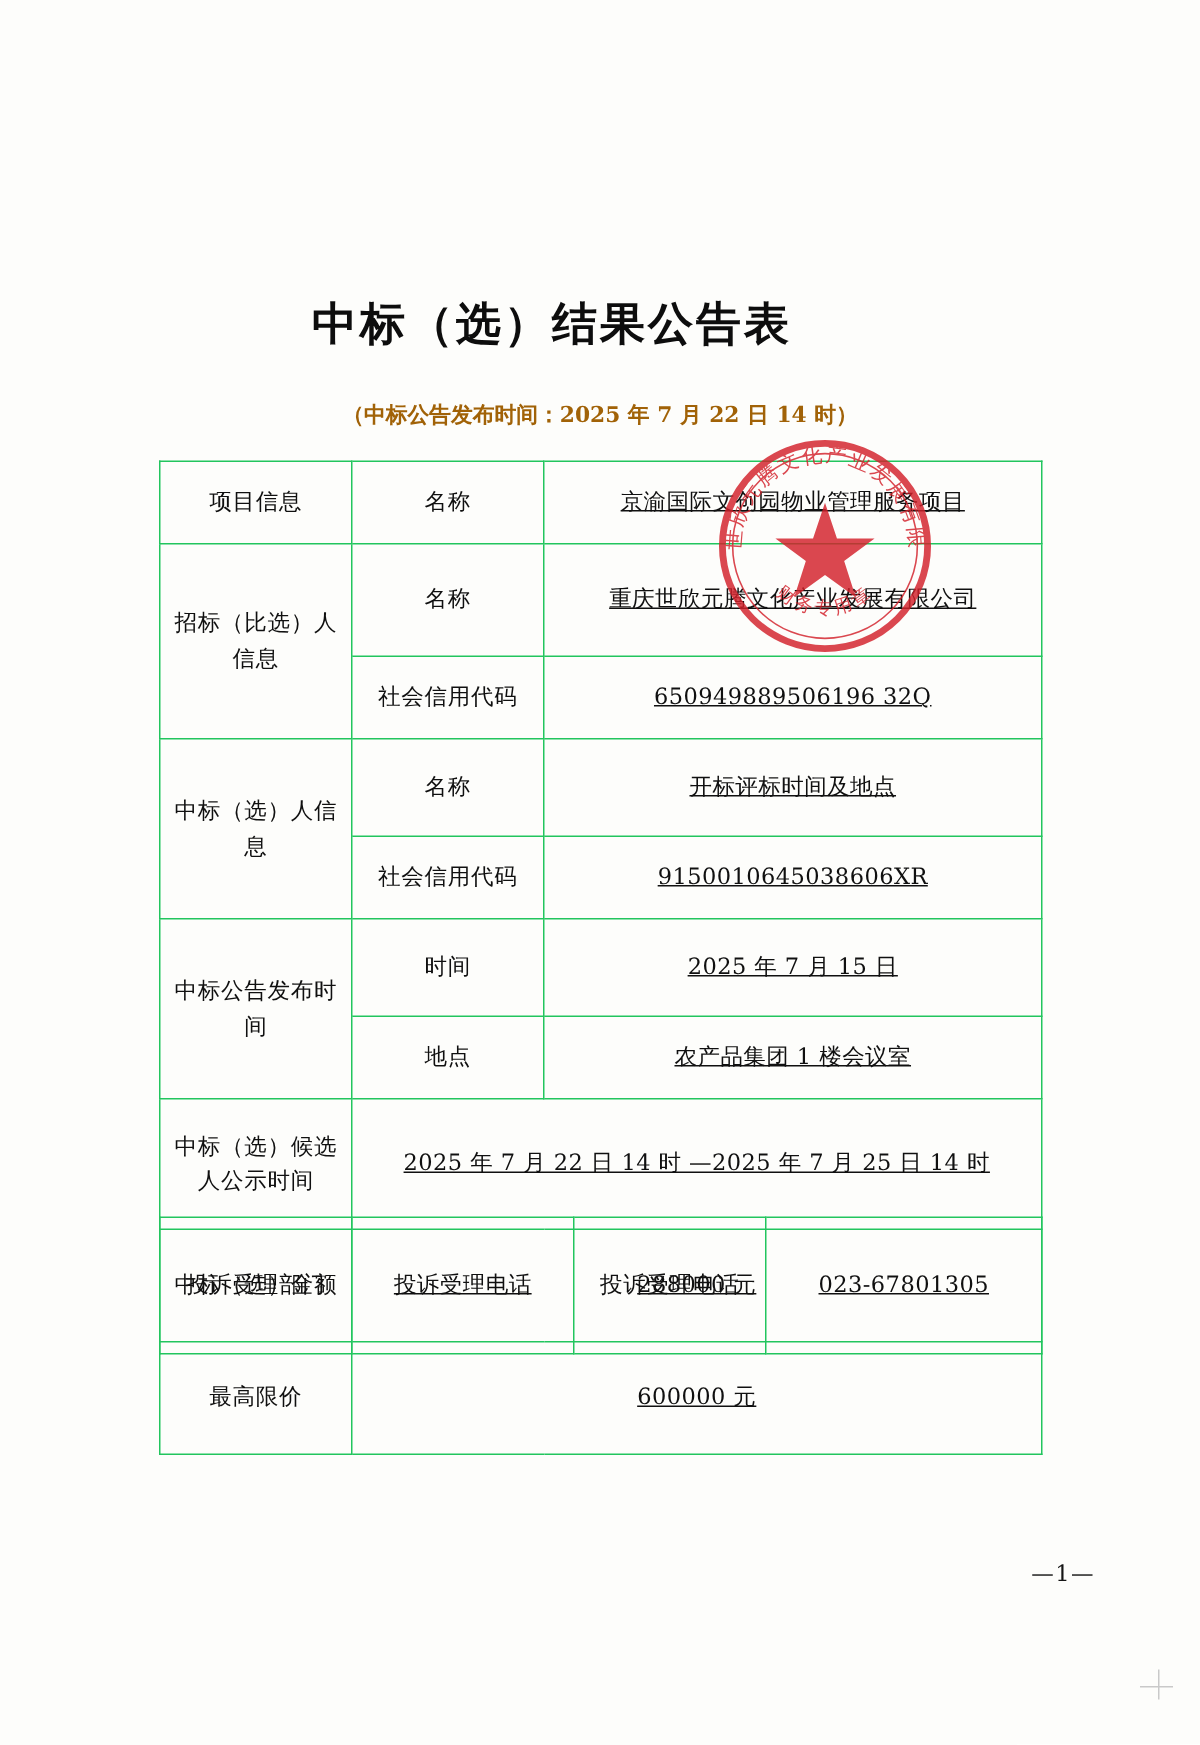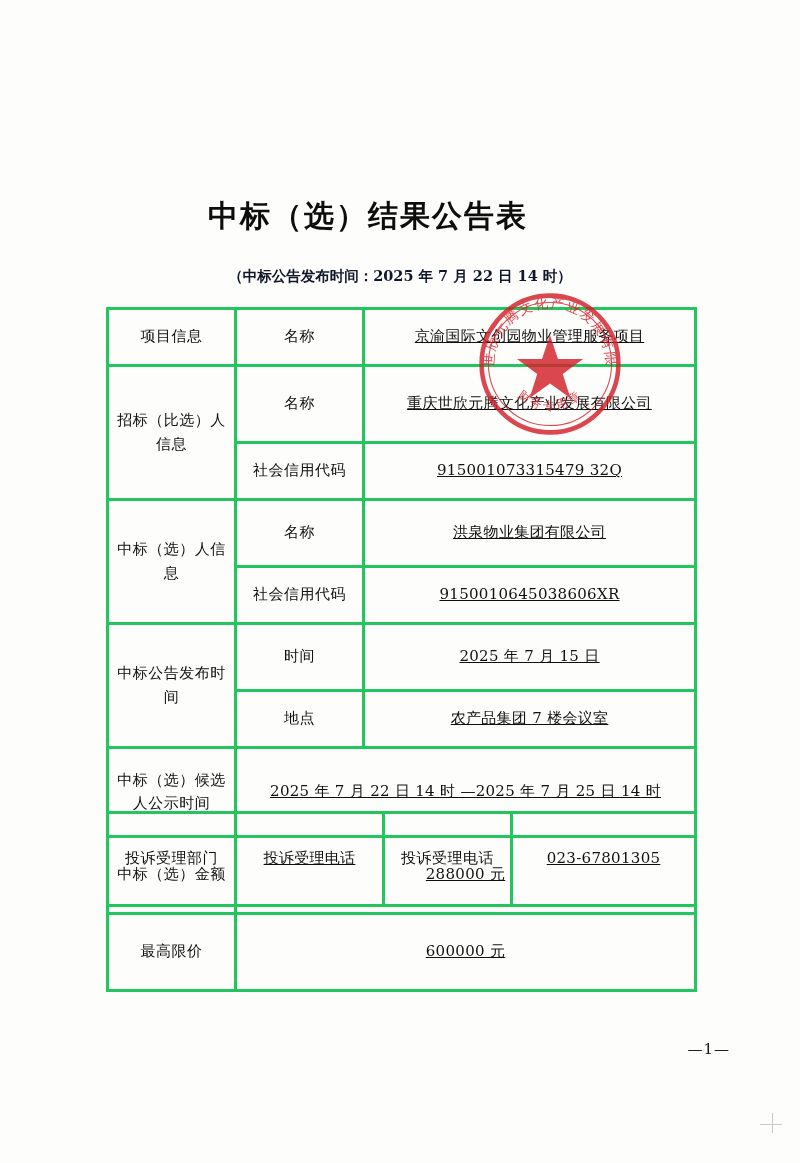--- a/index.html
+++ b/index.html
@@ -32,32 +32,32 @@
     color: #0d0d0d;
   }
   .doc-subtitle {
     position: absolute;
     top: 267px;
     left: 0;
     width: 800px;
     text-align: center;
     font-size: 14.5px;
     font-weight: bold;
-    color: #0f172a;
+    color: #a16207;
   }
   table.main {
     position: absolute;
     top: 307px;
     left: 106px;
     width: 588px;
     border-collapse: collapse;
     table-layout: fixed;
   }
   table.main td {
-    border: 3px solid #22c55e;
+    border: 1px solid #22c55e;
     text-align: center;
     vertical-align: middle;
     font-size: 15px;
     line-height: 1.55;
     padding: 6px 8px;
     color: #101010;
   }
   td.label {
     letter-spacing: 0.5px;
   }
@@ -139,39 +139,39 @@
         <td class="sub">名称</td>
         <td class="value">京渝国际文创园物业管理服务项目</td>
       </tr>
       <tr class="h-row-xtall">
         <td class="label" rowspan="2">招标（比选）人信息</td>
         <td class="sub">名称</td>
         <td class="value">重庆世欣元腾文化产业发展有限公司</td>
       </tr>
       <tr class="h-row">
         <td class="sub">社会信用代码</td>
-        <td class="value">915001073315479 32Q</td>
+        <td class="value">650949889506196 32Q</td>
       </tr>
       <tr class="h-row-tall">
         <td class="label" rowspan="2">中标（选）人信息</td>
         <td class="sub">名称</td>
-        <td class="value">洪泉物业集团有限公司</td>
+        <td class="value">开标评标时间及地点</td>
       </tr>
       <tr class="h-row">
         <td class="sub">社会信用代码</td>
         <td class="value">9150010645038606XR</td>
       </tr>
       <tr class="h-row-tall">
         <td class="label" rowspan="2">中标公告发布时间</td>
         <td class="sub">时间</td>
         <td class="value">2025 年 7 月 15 日</td>
       </tr>
       <tr class="h-row">
         <td class="sub">地点</td>
-        <td class="value">农产品集团 7 楼会议室</td>
+        <td class="value">农产品集团 1 楼会议室</td>
       </tr>
       <tr class="h-row-xxtall">
         <td class="label">中标（选）候选人公示时间</td>
         <td class="value" colspan="2">2025 年 7 月 22 日 14 时 —2025 年 7 月 25 日 14 时</td>
       </tr>
       <tr class="h-row-xtall">
         <td class="label">中标（选）金额</td>
         <td class="value" colspan="2">288000 元</td>
       </tr>
       <tr class="h-row-xtall">

